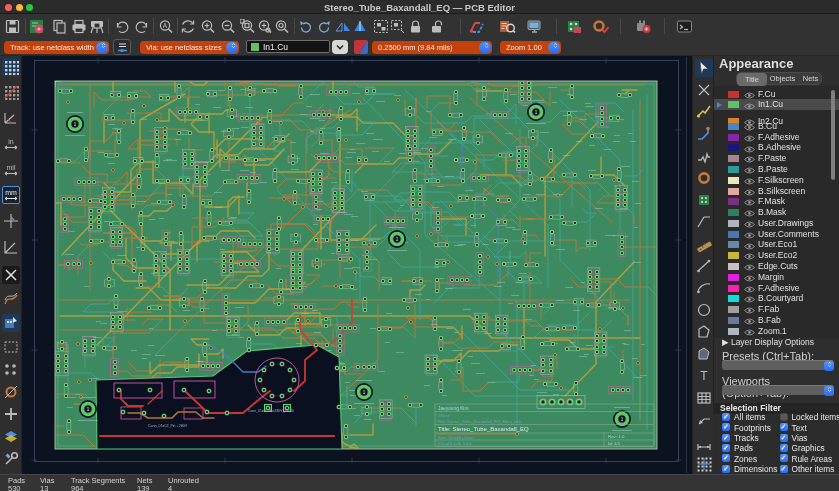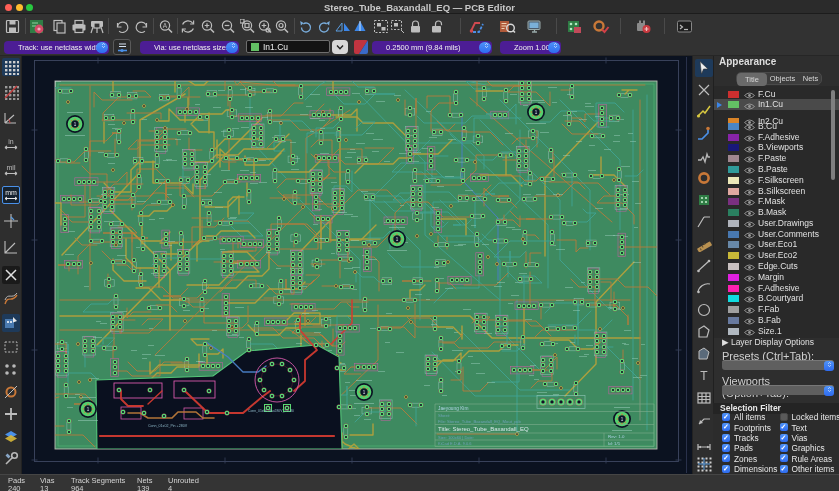--- a/index.html
+++ b/index.html
@@ -3,28 +3,28 @@
 *{margin:0;padding:0;box-sizing:border-box}
 body{width:839px;height:491px;font-family:"Liberation Sans",sans-serif;background:#2e2e2e;position:relative;overflow:hidden}
 .abs{position:absolute}
 .titlebar{left:0;top:0;width:839px;height:14px;background:#2b2b2b;border-bottom:1px solid #1c1c1c}
 .tl{width:7px;height:7px;border-radius:50%;top:3.5px}
 .title{width:100%;text-align:center;top:2px;font-size:9.5px;font-weight:bold;color:#c9c9c9}
 .toolbar1{left:0;top:14px;width:839px;height:24px;background:#323232}
 .toolbar2{left:0;top:38px;width:839px;height:18px;background:#323232;border-bottom:1px solid #262626}
 .sep{width:1px;height:16px;background:#4a4a4a;top:4px}
 .ico{top:4px;width:17px;height:17px;display:flex;align-items:center;justify-content:center}
-.dd{height:13px;top:2.5px;background:#4c1d95;border-radius:4px;color:#f0f0f0;font-size:7.5px;line-height:13px;padding-left:14px;white-space:nowrap}
+.dd{height:13px;top:2.5px;background:#c2410c;border-radius:4px;color:#f0f0f0;font-size:7.5px;line-height:13px;padding-left:6px;white-space:nowrap}
 .ddcap{position:absolute;right:1px;top:1px;width:12px;height:11px;border-radius:5.5px;background:linear-gradient(#4f93f8,#2e6bf0)}
 .chev{position:absolute;left:3.5px;width:7px;height:5px}
 .lstrip{left:0;top:56px;width:22px;height:418px;background:#2e2e2e;border-right:1px solid #222}
 .rstrip{left:692px;top:56px;width:21px;height:418px;background:#2e2e2e;border-left:1px solid #222}
 .sico{position:absolute;left:2px;width:18px;height:18px;display:flex;align-items:center;justify-content:center;border-radius:2px}
 .panel{left:713px;top:56px;width:126px;height:418px;background:#2e2e2e;border-left:1px solid #202020}
-.ptitle{left:719px;top:56px;font-size:10px;font-weight:bold;color:#dedede}
+.ptitle{left:719px;top:56px;font-size:13px;font-weight:bold;color:#dedede}
 .tabbar{left:736px;top:72px;width:86px;height:13px;background:#3c3c3c;border-radius:5px;border:1px solid #4a4a4a}
 .tab{position:absolute;top:0;height:11px;font-size:7.5px;color:#d8d8d8;text-align:center;line-height:11px}
 .laylist{left:714px;top:86px;width:125px;height:252px;background:#292929}
 .lrow{position:absolute;left:0;width:125px;height:10.8px;font-size:8.5px;color:#e2e2e2;line-height:10.8px}
 .sw{position:absolute;left:14px;top:2px;width:11px;height:7px}
 .eye{position:absolute;left:30px;top:2.2px}
 .lname{position:absolute;left:44px;top:0}
 .scroll{left:831px;top:90px;width:4px;height:90px;background:#7f7f7f;border-radius:2px}
 .ldo{left:722px;top:337px;font-size:8.5px;color:#e0e0e0}
 .plabel{font-size:11px;color:#d0d0d0;left:722px}
@@ -2426,21 +2426,21 @@
           <circle cx="5.5" cy="3.5" r="1.4" fill="#9a9a9a"></circle>
         </svg></span>
       <span class="lname">F.Adhesive</span>
     </div>
     <div class="lrow" style="top:56.4px;">
       <span class="sw" style="background:#18187a"></span>
       <span class="eye"><svg width="11" height="7" viewBox="0 0 11 7">
           <path d="M0.5,3.5 Q5.5,-1.5 10.5,3.5 Q5.5,8.5 0.5,3.5 z" fill="none" stroke="#9a9a9a" stroke-width="0.9"></path>
           <circle cx="5.5" cy="3.5" r="1.4" fill="#9a9a9a"></circle>
         </svg></span>
-      <span class="lname">B.Viewports</span>
+      <span class="lname">B.Adhesive</span>
     </div>
     <div class="lrow" style="top:67.2px;">
       <span class="sw" style="background:#a08890"></span>
       <span class="eye"><svg width="11" height="7" viewBox="0 0 11 7">
           <path d="M0.5,3.5 Q5.5,-1.5 10.5,3.5 Q5.5,8.5 0.5,3.5 z" fill="none" stroke="#9a9a9a" stroke-width="0.9"></path>
           <circle cx="5.5" cy="3.5" r="1.4" fill="#9a9a9a"></circle>
         </svg></span>
       <span class="lname">F.Paste</span>
     </div>
     <div class="lrow" style="top:78.0px;">
@@ -2562,21 +2562,21 @@
           <circle cx="5.5" cy="3.5" r="1.4" fill="#9a9a9a"></circle>
         </svg></span>
       <span class="lname">B.Fab</span>
     </div>
     <div class="lrow" style="top:239.5px;">
       <span class="sw" style="background:#b0b8c0"></span>
       <span class="eye"><svg width="11" height="7" viewBox="0 0 11 7">
           <path d="M0.5,3.5 Q5.5,-1.5 10.5,3.5 Q5.5,8.5 0.5,3.5 z" fill="none" stroke="#9a9a9a" stroke-width="0.9"></path>
           <circle cx="5.5" cy="3.5" r="1.4" fill="#9a9a9a"></circle>
         </svg></span>
-      <span class="lname">Size.1</span>
+      <span class="lname">Zoom.1</span>
     </div>
   </div>
 <div class="abs scroll"></div>
 <div class="abs ldo">▶&nbsp;Layer Display Options</div>
 <div class="abs plabel" style="top:350px">Presets (Ctrl+Tab):</div>
 <div class="abs pdrop" style="top:360px">
     <span class="pcap">
       <svg class="chev" style="top:0.5px;left:1.5px" width="7" height="9" viewBox="0 0 8 10">
         <path d="M1.2,3.6 L4,1 6.8,3.6" stroke="#fff" stroke-width="1.3" fill="none"></path>
         <path d="M1.2,6.4 L4,9 6.8,6.4" stroke="#fff" stroke-width="1.3" fill="none"></path>
@@ -2613,21 +2613,21 @@
 <div class="cb" style="left:722px;top:454.2px">✓</div>
 <div class="cbl" style="left:734px;top:453.5px">Zones</div>
 <div class="cb" style="left:779.5px;top:454.2px">✓</div>
 <div class="cbl" style="left:791.5px;top:453.5px">Rule Areas</div>
 <div class="cb" style="left:722px;top:464.5px">✓</div>
 <div class="cbl" style="left:734px;top:463.8px">Dimensions</div>
 <div class="cb" style="left:779.5px;top:464.5px">✓</div>
 <div class="cbl" style="left:791.5px;top:463.8px">Other items</div>
 <div class="abs statusbar"></div>
 <div class="st" style="left:8px">Pads</div>
-<div class="sv" style="left:8px">240</div>
+<div class="sv" style="left:8px">530</div>
 <div class="st" style="left:40px">Vias</div>
 <div class="sv" style="left:40px">13</div>
 <div class="st" style="left:71px">Track Segments</div>
 <div class="sv" style="left:71px">964</div>
 <div class="st" style="left:137px">Nets</div>
 <div class="sv" style="left:137px">139</div>
 <div class="st" style="left:168px">Unrouted</div>
 <div class="sv" style="left:168px">4</div>
 
 </body></html>

